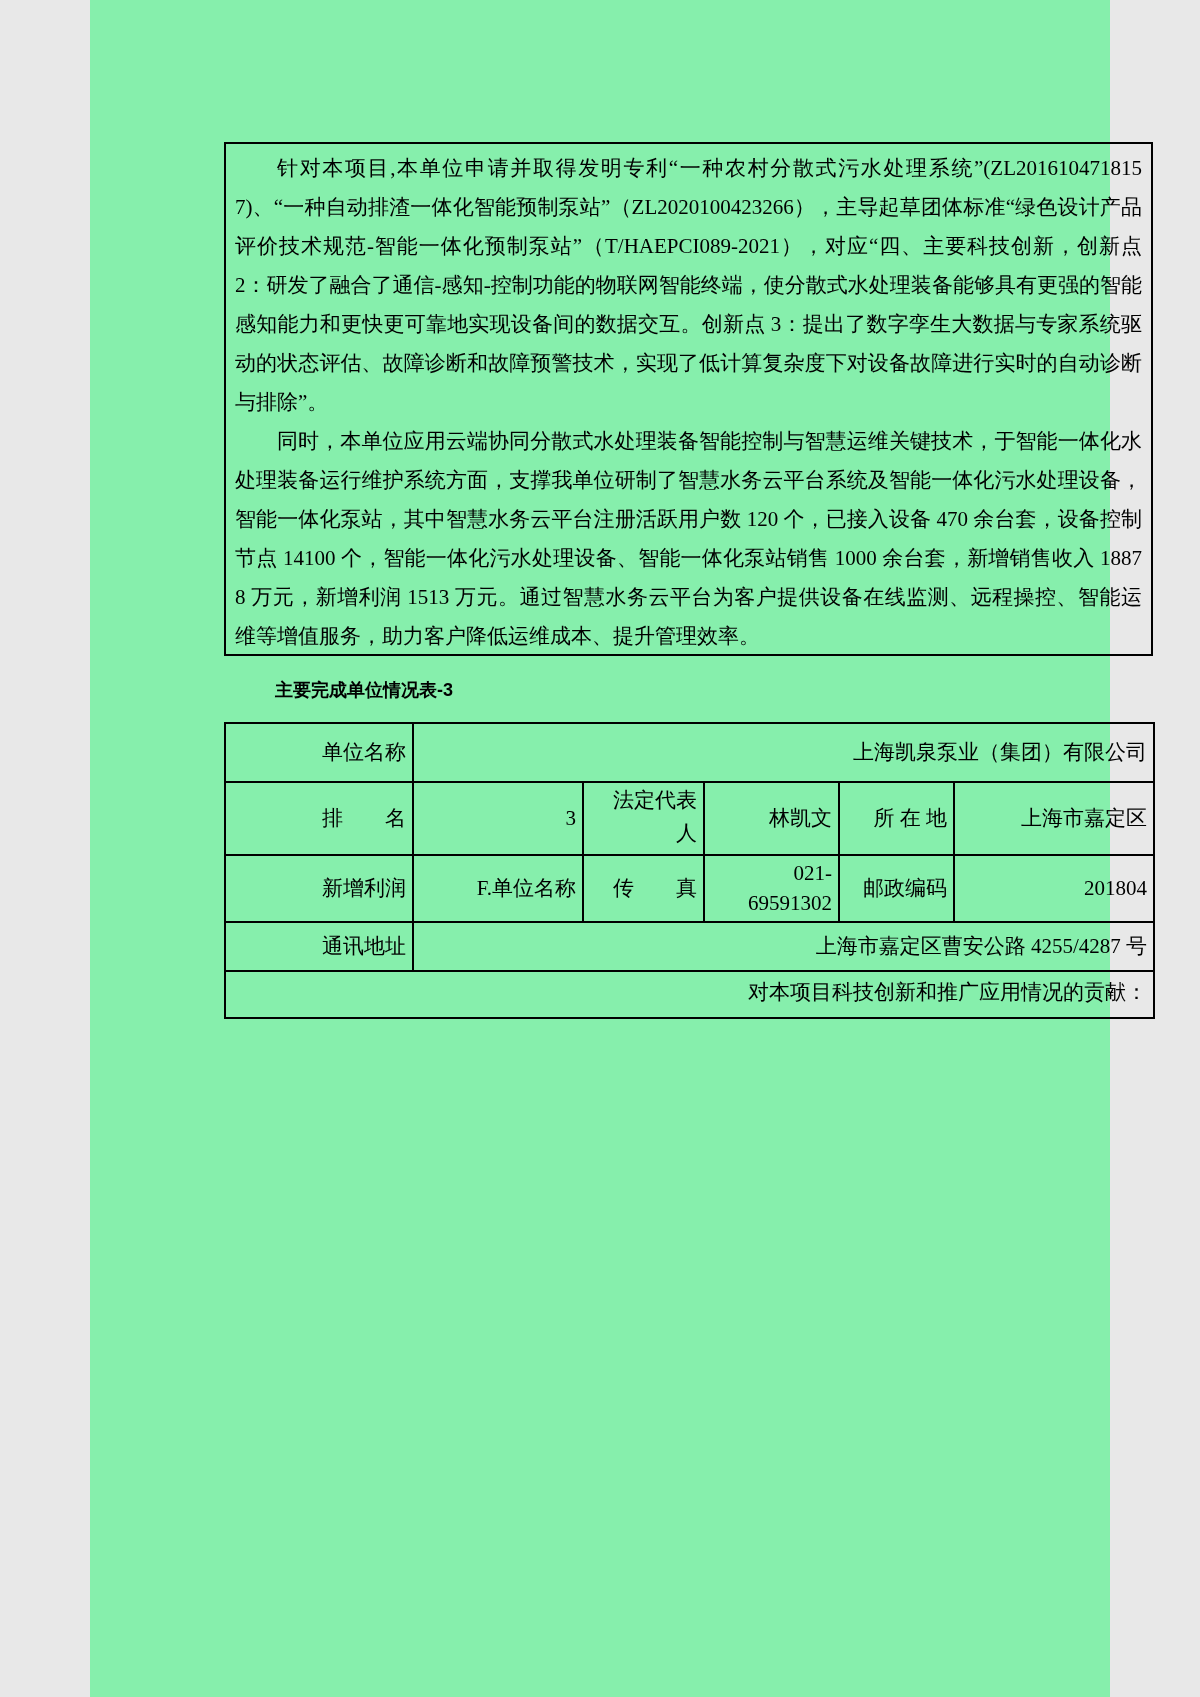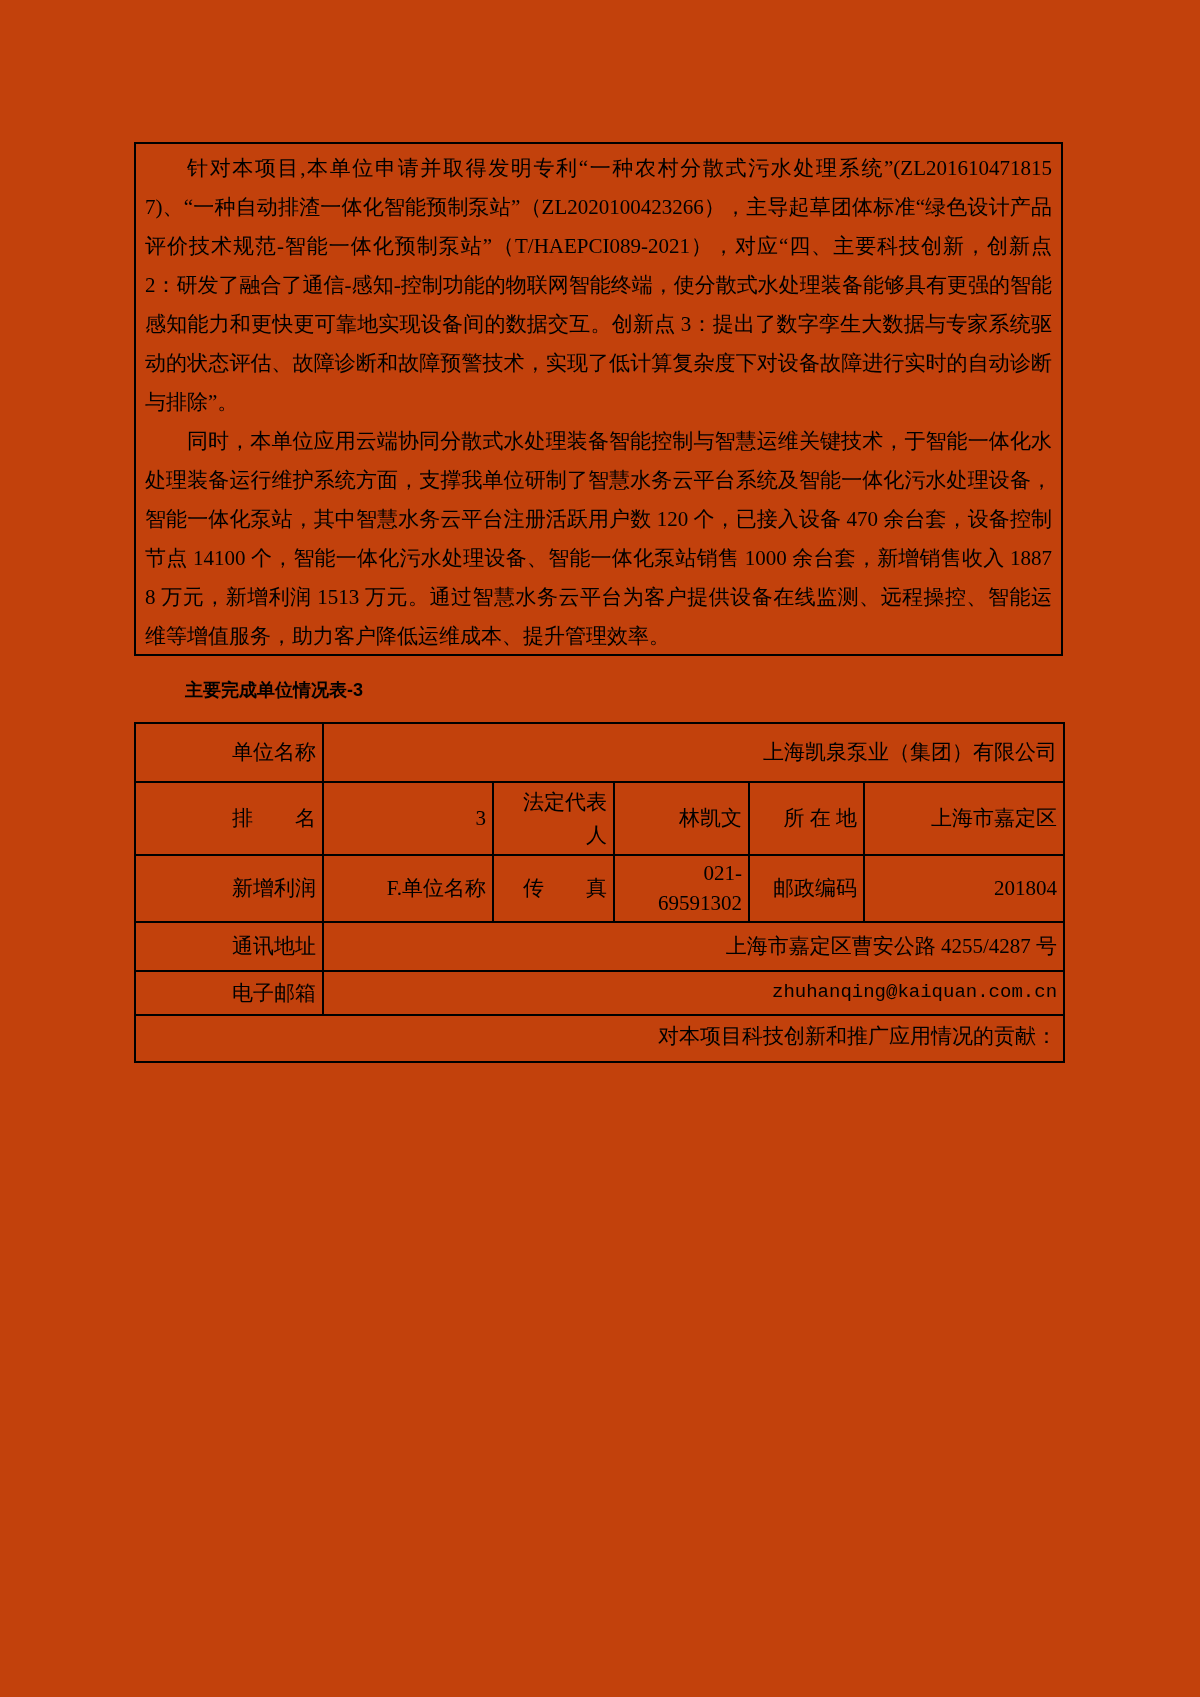--- a/index.html
+++ b/index.html
@@ -2,24 +2,24 @@
 <html><head>
 <meta charset="utf-8">
 <style>
   html, body {
     margin: 0;
     padding: 0;
     background: #e8e8e8;
   }
   .page {
     position: relative;
-    width: 1200px;
+    width: 1020px;
     height: 1697px;
     margin: 0 auto;
-    background: #c2410c;
+    background: #86efac;
     color: #000000;
     font-family: "Liberation Serif", serif;
   }
   
   .intro-box {
     position: absolute;
     left: 134px;
     top: 142px;
     width: 929px;
     height: 514px;
@@ -85,20 +85,21 @@
     font-size: 19px;
   }
   td.contribution {
     text-align: left;
     padding-left: 9px;
   }
   .wrap-label {
     display: inline-block;
     max-width: 96px;      
     line-height: 1.55;
+    font-family: Liberation Mono, monospace;
   }
 </style>
 </head>
 <body>
 
 <div class="page">
 
   <div class="intro-box">
     <p>针对本项目,本单位申请并取得发明专利“一种农村分散式污水处理系统”(ZL2016104718157)、“一种自动排渣一体化智能预制泵站”（ZL2020100423266），主导起草团体标准“绿色设计产品评价技术规范-智能一体化预制泵站”（T/HAEPCI089-2021），对应“四、主要科技创新，创新点 2：研发了融合了通信-感知-控制功能的物联网智能终端，使分散式水处理装备能够具有更强的智能感知能力和更快更可靠地实现设备间的数据交互。创新点 3：提出了数字孪生大数据与专家系统驱动的状态评估、故障诊断和故障预警技术，实现了低计算复杂度下对设备故障进行实时的自动诊断与排除”。</p>
     <p>同时，本单位应用云端协同分散式水处理装备智能控制与智慧运维关键技术，于智能一体化水处理装备运行维护系统方面，支撑我单位研制了智慧水务云平台系统及智能一体化污水处理设备，智能一体化泵站，其中智慧水务云平台注册活跃用户数 120 个，已接入设备 470 余台套，设备控制节点 14100 个，智能一体化污水处理设备、智能一体化泵站销售 1000 余台套，新增销售收入 18878 万元，新增利润 1513 万元。通过智慧水务云平台为客户提供设备在线监测、远程操控、智能运维等增值服务，助力客户降低运维成本、提升管理效率。</p>
@@ -133,23 +134,19 @@
         <td>F.单位名称</td>
         <td>传　　真</td>
         <td>021-69591302</td>
         <td>邮政编码</td>
         <td>201804</td>
       </tr>
       <tr class="r4">
         <td>通讯地址</td>
         <td colspan="5" class="left-val">上海市嘉定区曹安公路 4255/4287 号</td>
       </tr>
-      <tr class="r6">
-        <td>电子邮箱</td>
-        <td colspan="5" class="email-val">zhuhanqing@kaiquan.com.cn</td>
-      </tr>
       <tr class="r7">
         <td colspan="6" class="contribution">对本项目科技创新和推广应用情况的贡献：</td>
       </tr>
     </tbody>
   </table>
 
 </div>
 
 </body></html>

